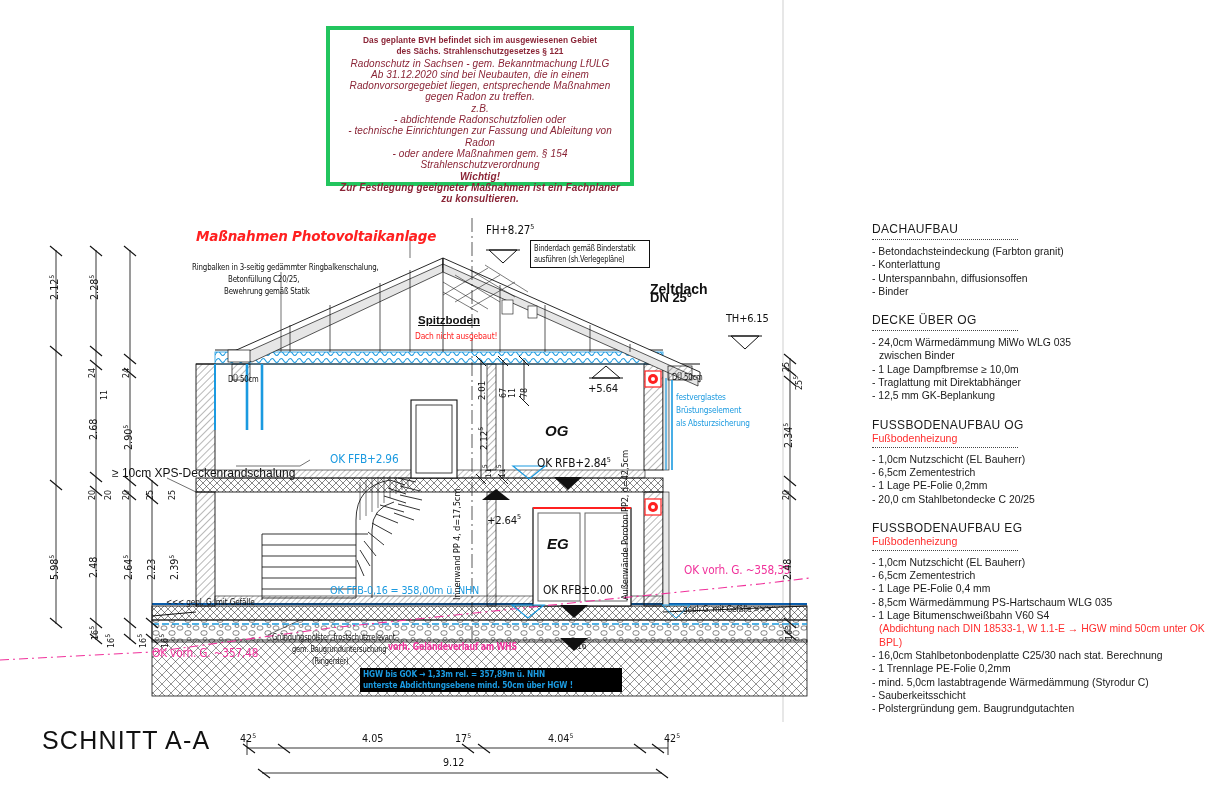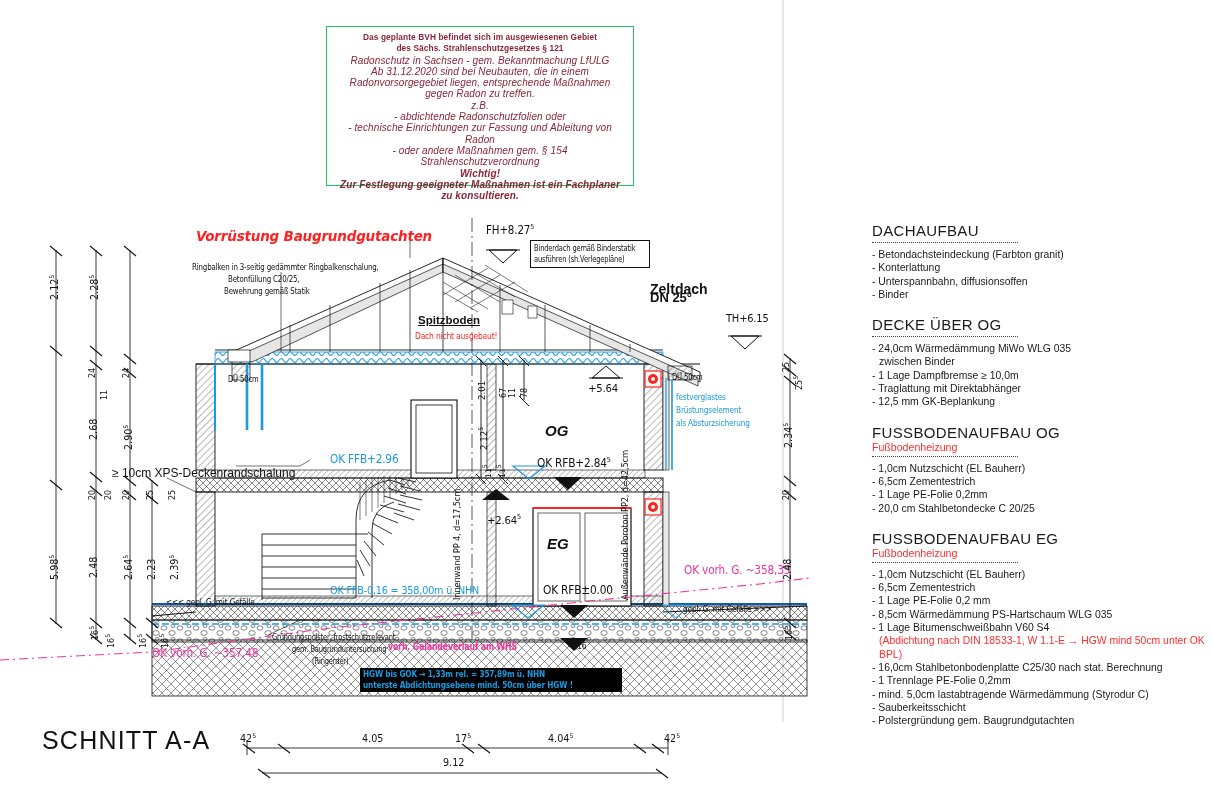--- a/index.html
+++ b/index.html
@@ -3,30 +3,30 @@
 <meta charset="utf-8">
 <style>
   html,body{margin:0;padding:0;background:#ffffff;}
   body{width:1213px;height:790px;position:relative;overflow:hidden;
        font-family:"Liberation Sans",sans-serif;color:#111;}
   .abs{position:absolute;}
   .nw{white-space:nowrap;}
 
   
   #radon-box{left:326px;top:26px;width:308px;height:160px;
-    border:1px solid #22c55e;background:#fff;box-sizing:border-box;
+    border:4px solid #22c55e;background:#fff;box-sizing:border-box;
     padding:5px 6px 4px;}
   #radon-box .ln{color:#8a2436;font-size:10px;line-height:11.3px;
     text-align:center;font-style:italic;letter-spacing:.1px;}
   #radon-box .ln.b{font-weight:bold;font-style:normal;font-size:8.3px;}
   #radon-box .ln.bi{font-weight:bold;font-style:italic;}
 
   
   #specs{left:872px;top:222px;width:335px;}
-  #specs .h{font-size:15px;letter-spacing:.35px;color:#1a1a1a;margin:0;}
+  #specs .h{font-size:12px;letter-spacing:.35px;color:#1a1a1a;margin:0;}
   #specs .hred{font-size:10.6px;color:#ff2d2d;margin:0;}
   #specs .rule{border-top:1px dotted #444;width:146px;margin:3px 0 5px;height:0;}
   #specs .li{font-size:10.4px;line-height:13.3px;color:#1a1a1a;}
   #specs .li.red{color:#ff2d2d;}
   #specs .li.ind{padding-left:7px;}
   #specs .gap{height:15px;}
 
   
   .t{font-size:9px;line-height:11px;color:#111;}
   .hand{font-family:"DejaVu Sans",sans-serif;transform:scaleX(.82);
@@ -83,21 +83,21 @@
     <div class="li">- 1,0cm Nutzschicht (EL Bauherr)</div>
     <div class="li">- 6,5cm Zementestrich</div>
     <div class="li">- 1 Lage PE-Folie 0,2mm</div>
     <div class="li">- 20,0 cm Stahlbetondecke C 20/25</div>
     <div class="gap"></div>
     <div class="h">FUSSBODENAUFBAU EG</div>
     <div class="hred">Fußbodenheizung</div>
     <div class="rule"></div>
     <div class="li">- 1,0cm Nutzschicht (EL Bauherr)</div>
     <div class="li">- 6,5cm Zementestrich</div>
-    <div class="li">- 1 Lage PE-Folie 0,2 mm</div>
+    <div class="li">- 1 Lage PE-Folie 0,4 mm</div>
     <div class="li">- 8,5cm Wärmedämmung PS-Hartschaum WLG 035</div>
     <div class="li">- 1 Lage Bitumenschweißbahn V60 S4</div>
     <div class="li red ind">(Abdichtung nach DIN 18533-1, W 1.1-E → HGW mind 50cm unter OK BPL)</div>
     <div class="li">- 16,0cm Stahlbetonbodenplatte C25/30 nach stat. Berechnung</div>
     <div class="li">- 1 Trennlage PE-Folie 0,2mm</div>
     <div class="li">- mind. 5,0cm lastabtragende Wärmedämmung (Styrodur C)</div>
     <div class="li">- Sauberkeitsschicht</div>
     <div class="li">- Polstergründung gem. Baugrundgutachten</div>
   </div>
 
@@ -361,21 +361,21 @@
         <path d="M519,396 L529,406"></path>
       </g>
     <line x1="481" y1="360" x2="481" y2="478"></line>
     <g stroke-width="1">
         <path d="M476,356 L486,366"></path>
         <path d="M476,474 L486,484"></path>
       </g>
   </g>
 </svg>
 
-<div class="abs t hand red bold ital nw" style="left:196px;top:231px;font-size:13.5px;transform:scaleX(1);">Vorrüstung Baugrundgutachten</div>
+<div class="abs t hand red bold ital nw" style="left:196px;top:231px;font-size:13.5px;transform:scaleX(1);">Maßnahmen Photovoltaikanlage</div>
 
 <div class="abs t hand nw" style="left:192px;top:262px;font-size:8.6px;">Ringbalken in 3-seitig gedämmter Ringbalkenschalung,</div>
 <div class="abs t hand nw" style="left:228px;top:274px;font-size:8.6px;">Betonfüllung C20/25,</div>
 <div class="abs t hand nw" style="left:224px;top:286px;font-size:8.6px;">Bewehrung gemäß Statik</div>
 
 <div class="abs t hand nw" style="left:486px;top:222px;font-size:11.5px;transform:scaleX(.9);">
   <span>FH+8.27</span><sup style="font-size:7px">5</sup>
 </div>
 
 <div class="abs" style="left:530px;top:240px;width:118px;height:26px;border:1px solid #111;background:#fff;">

